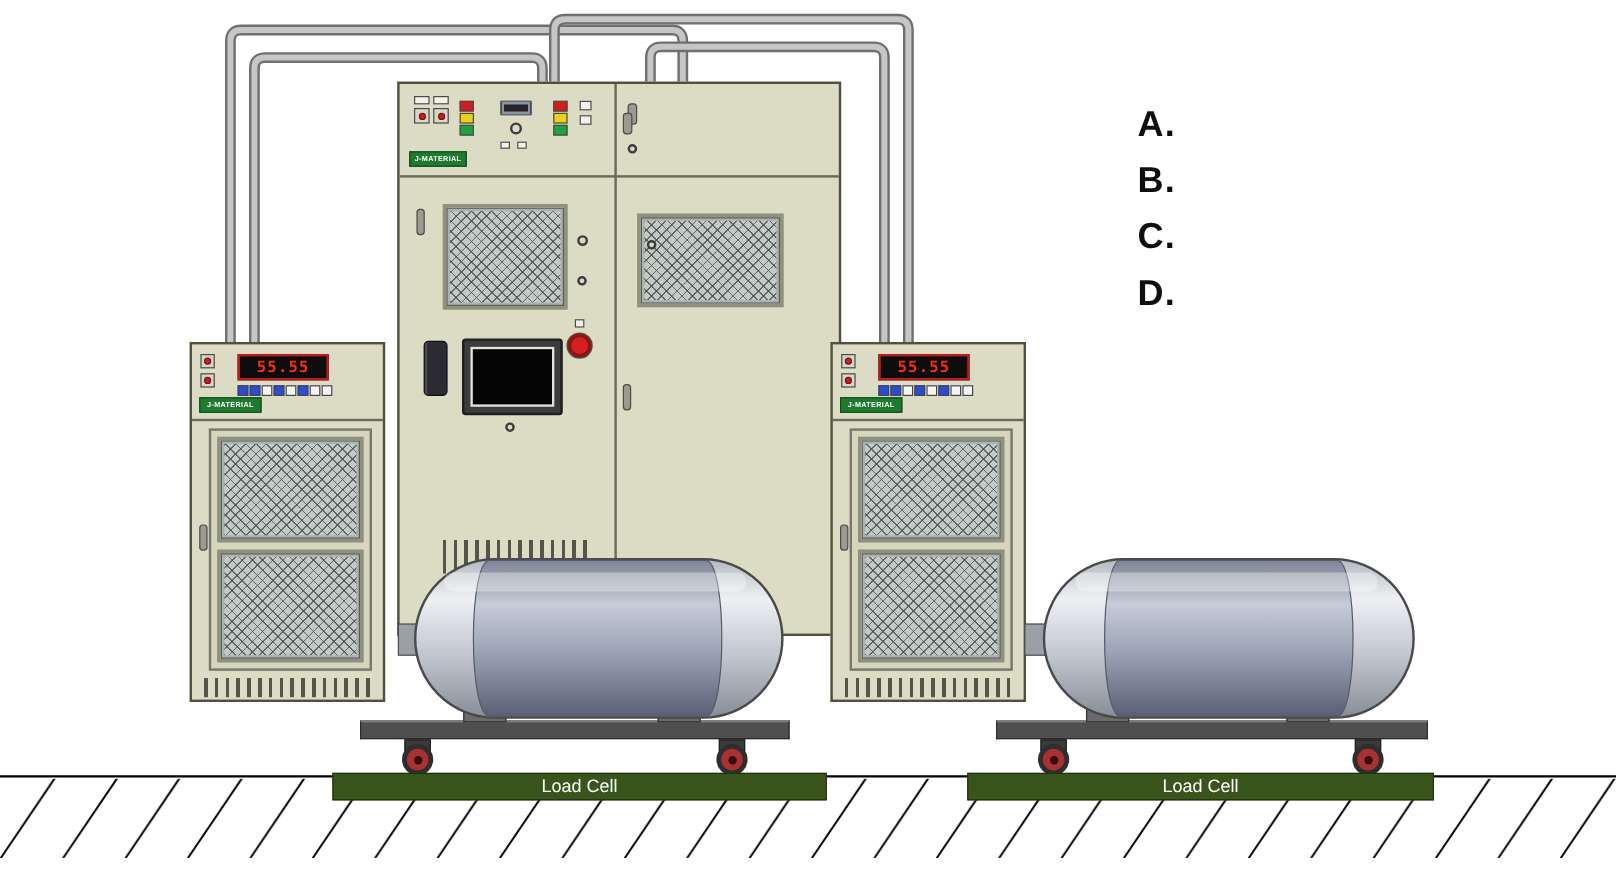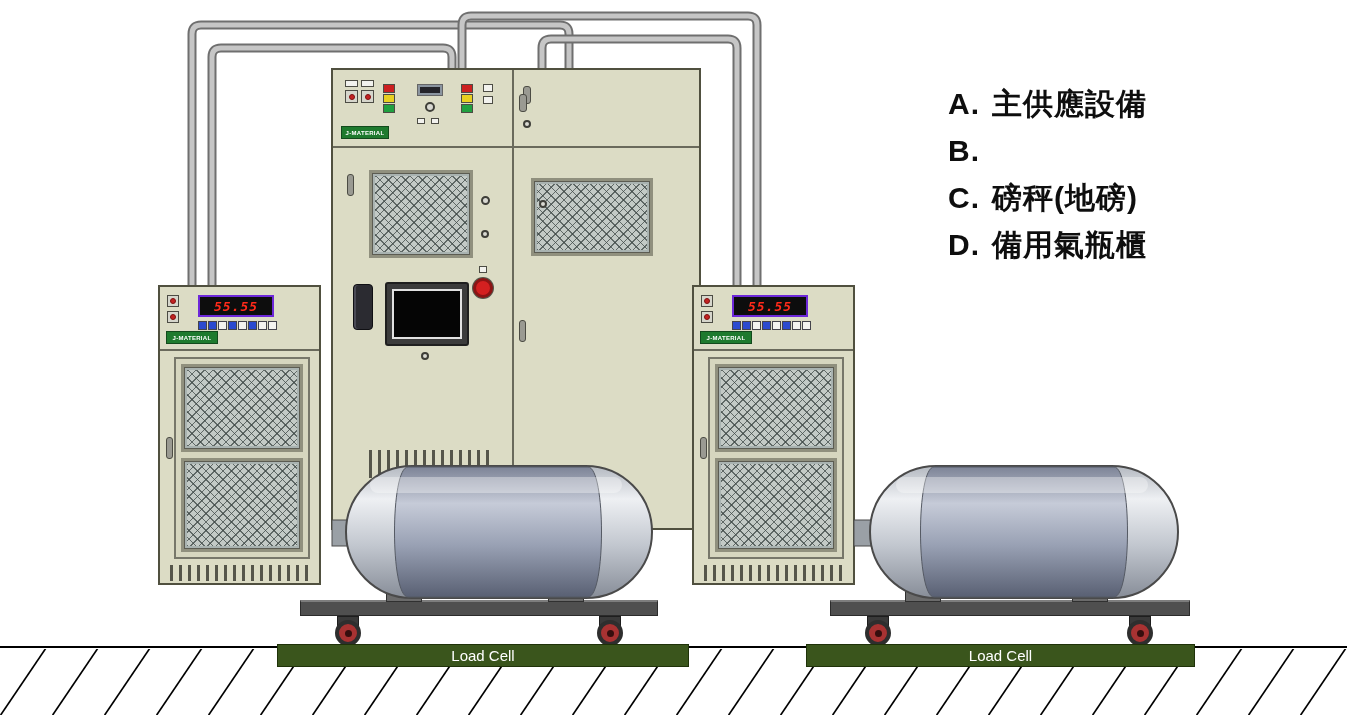--- a/index.html
+++ b/index.html
@@ -49,23 +49,23 @@
   .brand {
     background: var(--brand-green, #1e7a2e); color:#fff;
     border:1px solid #124a1c; font-size:6px; line-height:1; font-weight:bold;
     display:flex; align-items:center; justify-content:center; letter-spacing:.3px;
     overflow:hidden; white-space:nowrap;
   }
 
   .display {
     background: var(--display-bg, #0d0d0d);
     color: var(--display-red, #ff2a1a);
-    border:2px solid #6d28d9;
+    border:2px solid #b91c1c;
     font-family:"DejaVu Sans Mono","Liberation Mono",monospace; font-weight:bold;
-    display:flex; align-items:center; justify-content:center; letter-spacing:1px;font-style:italic;
+    display:flex; align-items:center; justify-content:center; letter-spacing:1px;
   }
   .mini-display { background:#24242a; border:1px solid #666; box-shadow: inset 0 0 0 2px #8b95a0; }
 
   .ind-row { display:flex; gap:1px; }
   .ind-row i { display:block; width:9px; height:9px; background:#f4f4f0; border:1px solid #44444c; }
   .ind-row i:nth-child(1), .ind-row i:nth-child(2),
   .ind-row i:nth-child(4), .ind-row i:nth-child(6) { background:#2b4bd0; }
 
   .touchpanel { background:#3c3c3c; border:2px solid #1f1f1f; border-radius:3px; }
   .touchscreen { position:absolute; inset:5px; background:#050505; border:2px solid #e2e2e2; }
@@ -307,28 +307,25 @@
   <div class="abs loadcell" style="left:277px;top:644px;width:412px;height:23px">
     <span>Load Cell</span>
   </div>
   <div class="abs loadcell" style="left:806px;top:644px;width:389px;height:23px">
     <span>Load Cell</span>
   </div>
 
   <div class="abs" style="left:948px;top:80px">
     <div class="legend-row">
       <span>A.</span>
-      <span>主供應設備</span>
     </div>
     <div class="legend-row">
       <span>B.</span>
     </div>
     <div class="legend-row">
       <span>C.</span>
-      <span>磅秤(地磅)</span>
     </div>
     <div class="legend-row">
       <span>D.</span>
-      <span>備用氣瓶櫃</span>
     </div>
   </div>
 
 </div>
 
 </body></html>

